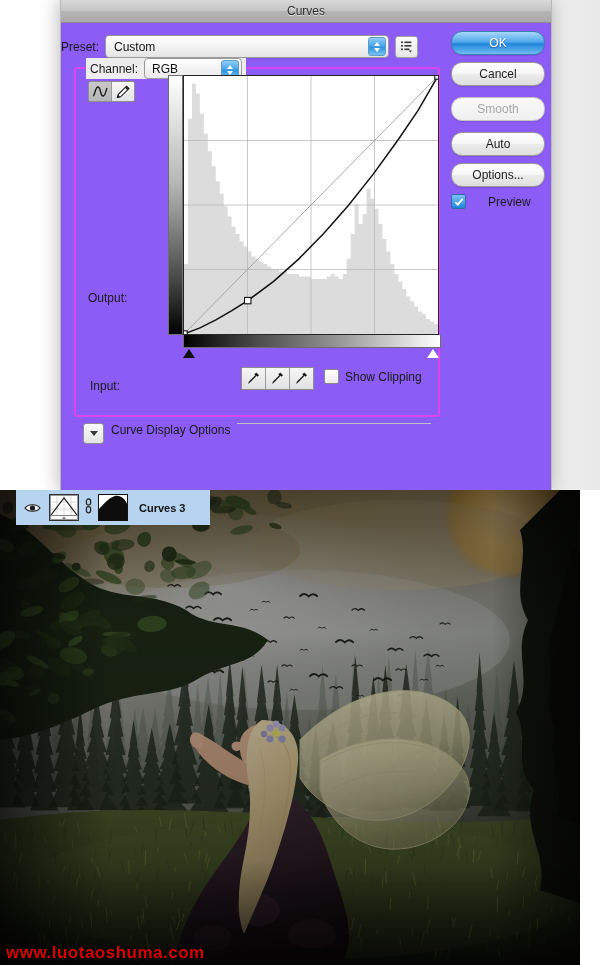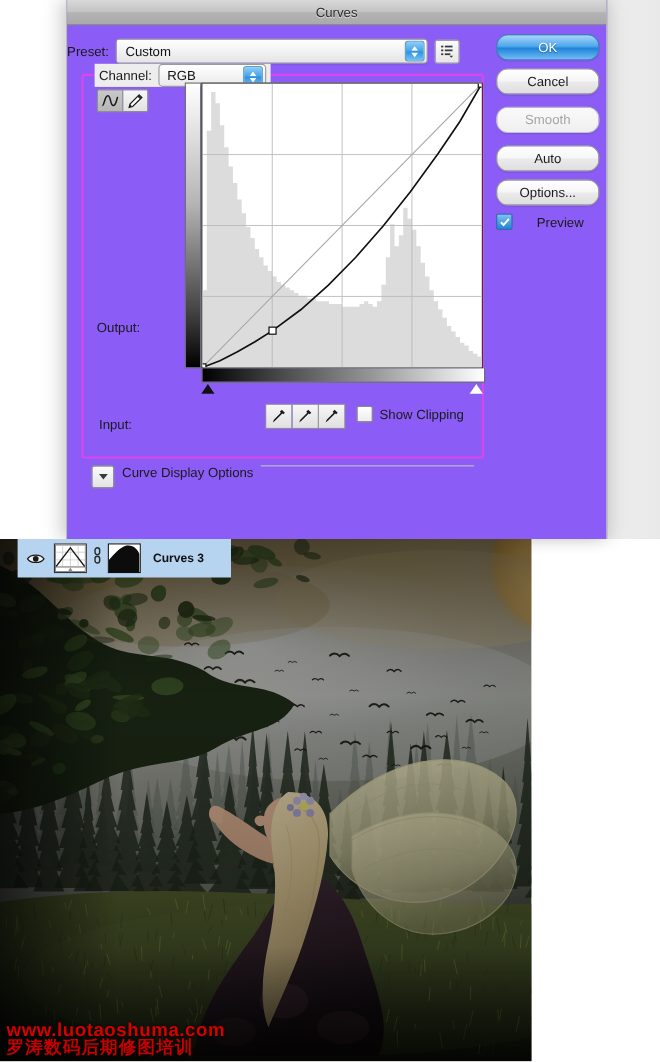--- a/index.html
+++ b/index.html
@@ -185,21 +185,21 @@
   .chk-on {
     width: 13px; height: 13px; border: 1px solid #2c6fa8; border-radius: 2px;
     background: linear-gradient(180deg,#7cc3f3,#1f84da);
     display:flex;align-items:center;justify-content:center;
   }
   .chk-on svg { display:block; }
   .prev-lbl { font-size: 12px; color:#1a1a1a; }
 
   
   .layer-strip {
-    position: absolute; left: 0; top: 490px; width: 483px; height: 475px;
+    position: absolute; left: 0; top: 490px; width: 580px; height: 475px;
     overflow: hidden;
   }
   .layer-row {
     position: absolute; left: 16px; top: 0px;
     width: 194px; height: 35px;
     background: #b6d3ef;
     display: flex; align-items: center; gap: 5px;
     padding-left: 4px;
     box-sizing: border-box;
   }
@@ -1205,18 +1205,17 @@
           <rect x="0" y="0" width="28" height="25" fill="#ffffff"></rect>
           <path d="M0 25 L0 14 C5 9 9 3 16 1 C22 0 26 4 28 9 L28 25 Z" fill="#0c0c0c"></path>
         </svg>
       </span>
 
       <span class="layer-name">Curves 3</span>
     </div>
 
     <div class="wm">
       <div class="l1">www.luotaoshuma.com</div>
-      <div class="l2">罗涛数码后期修图培训</div>
     </div>
 
   </div>
 
 </div>
 
 </body></html>

